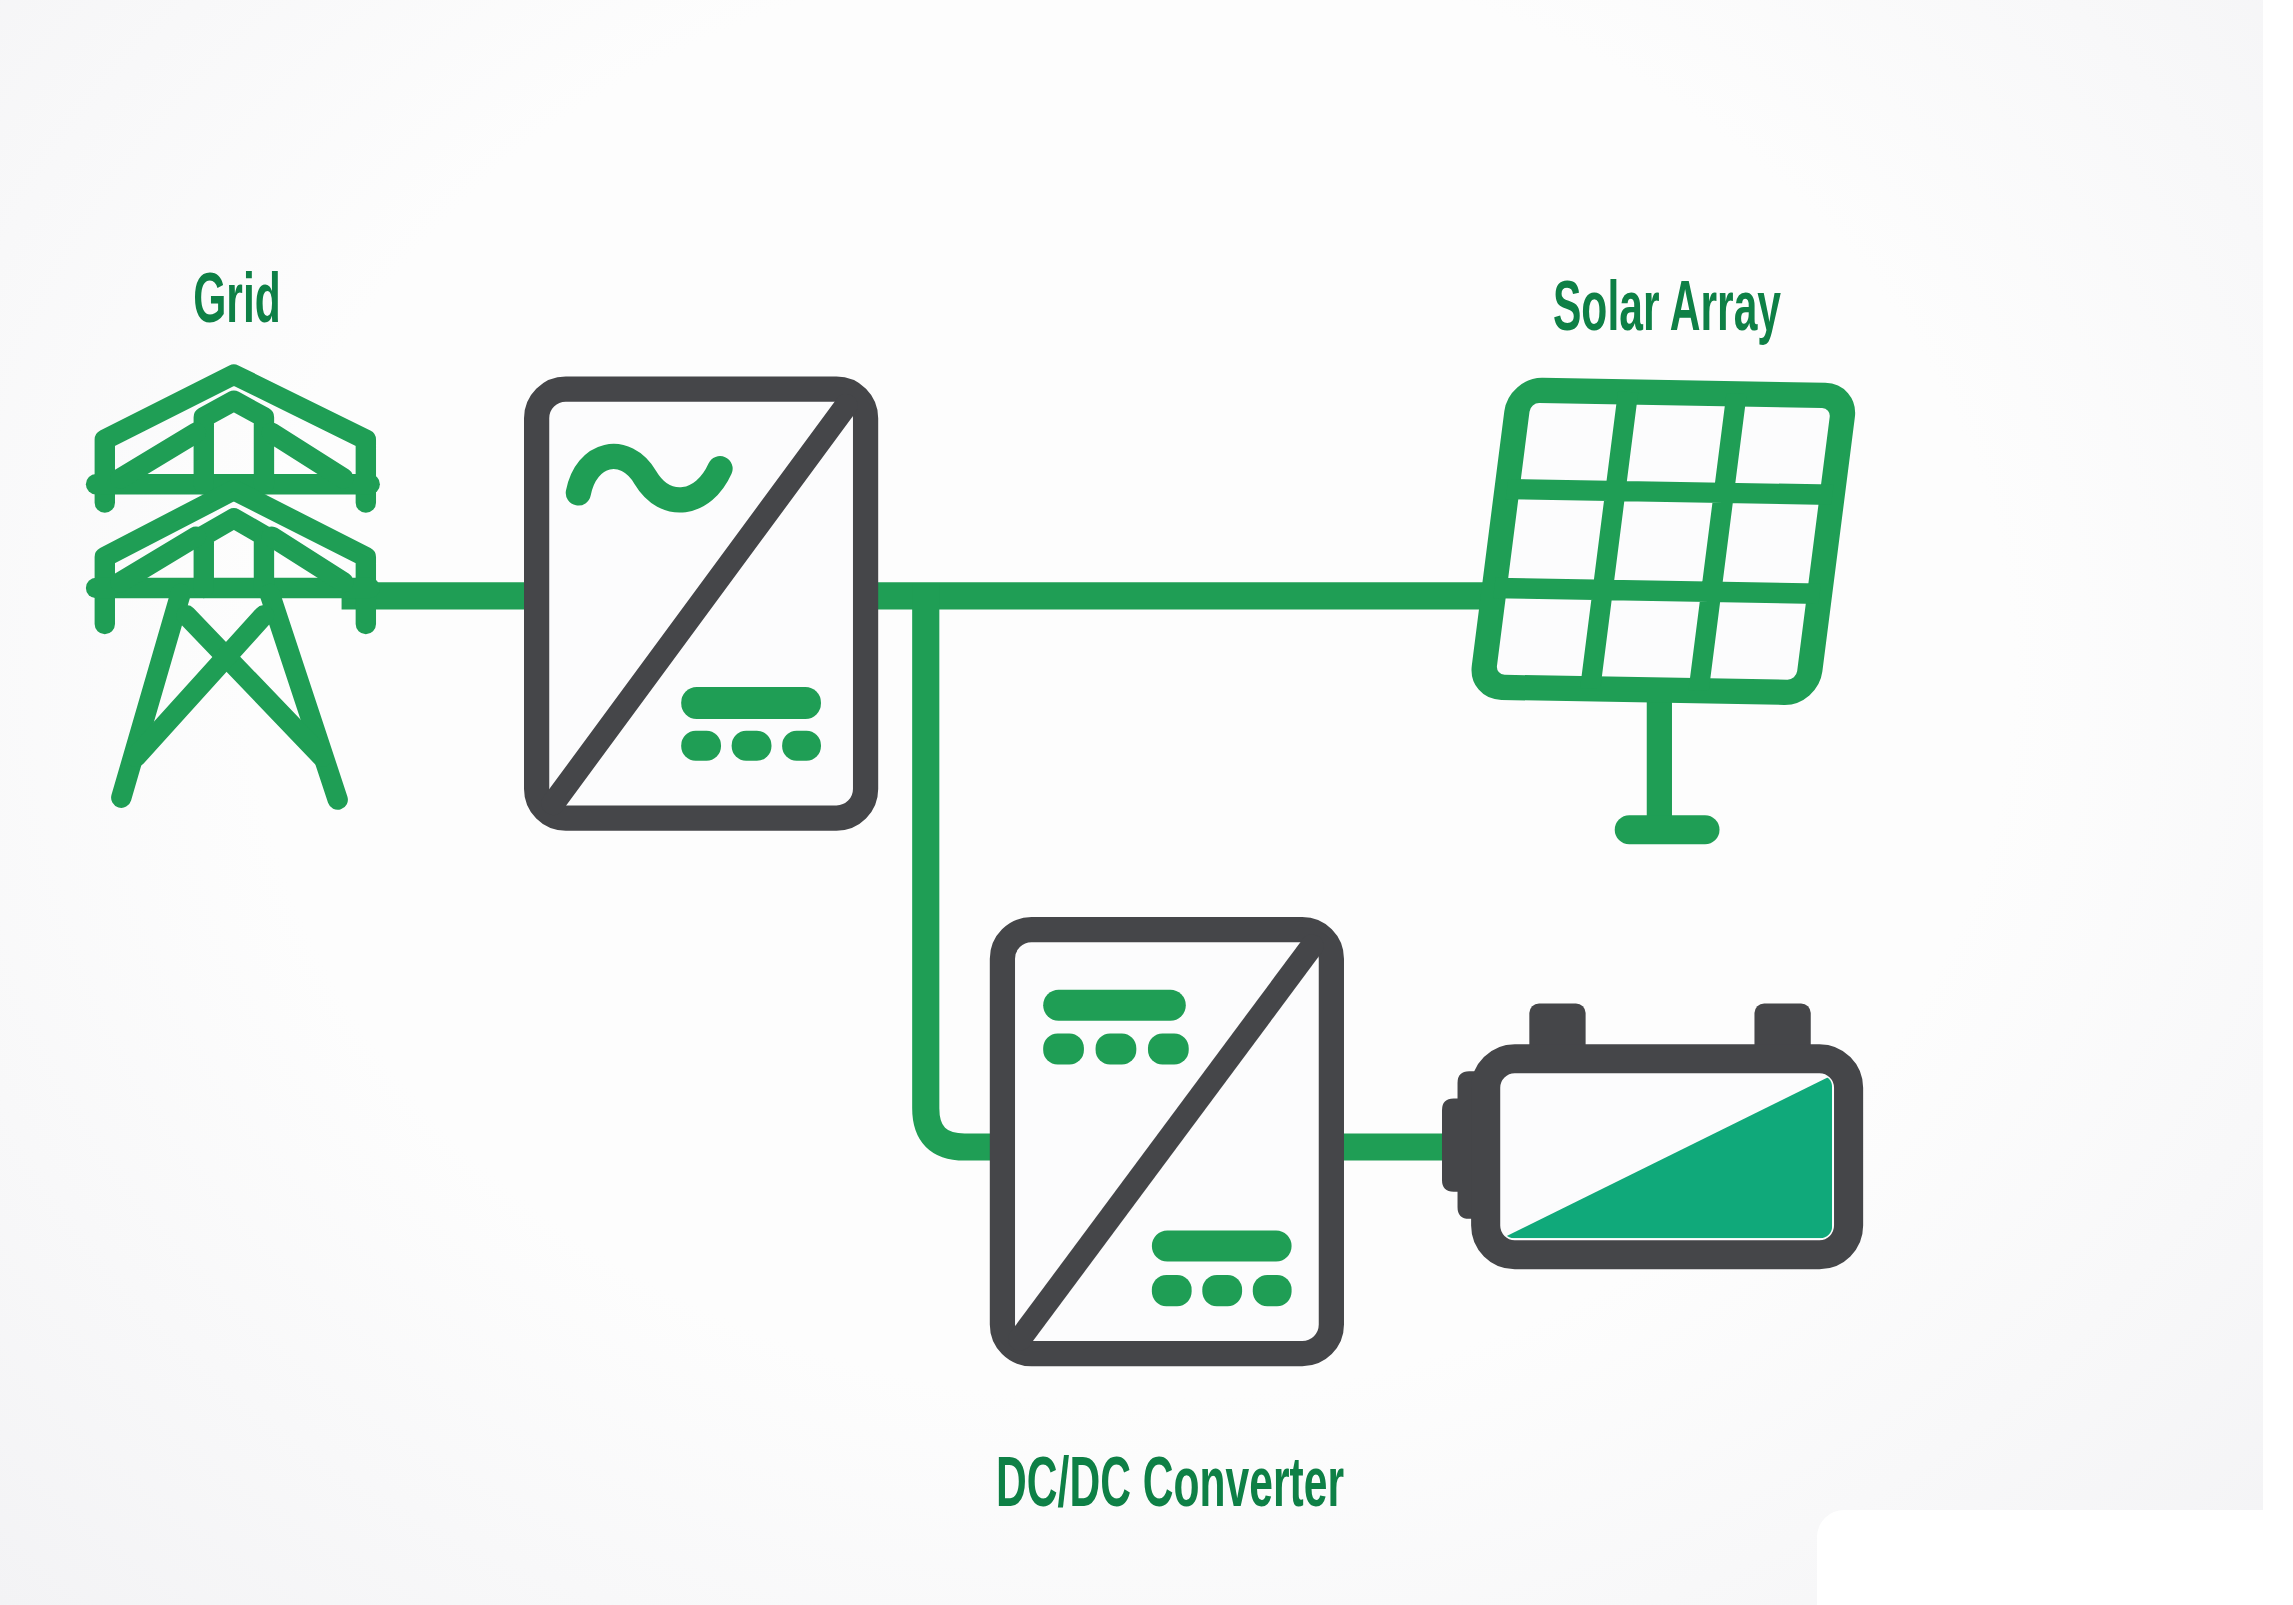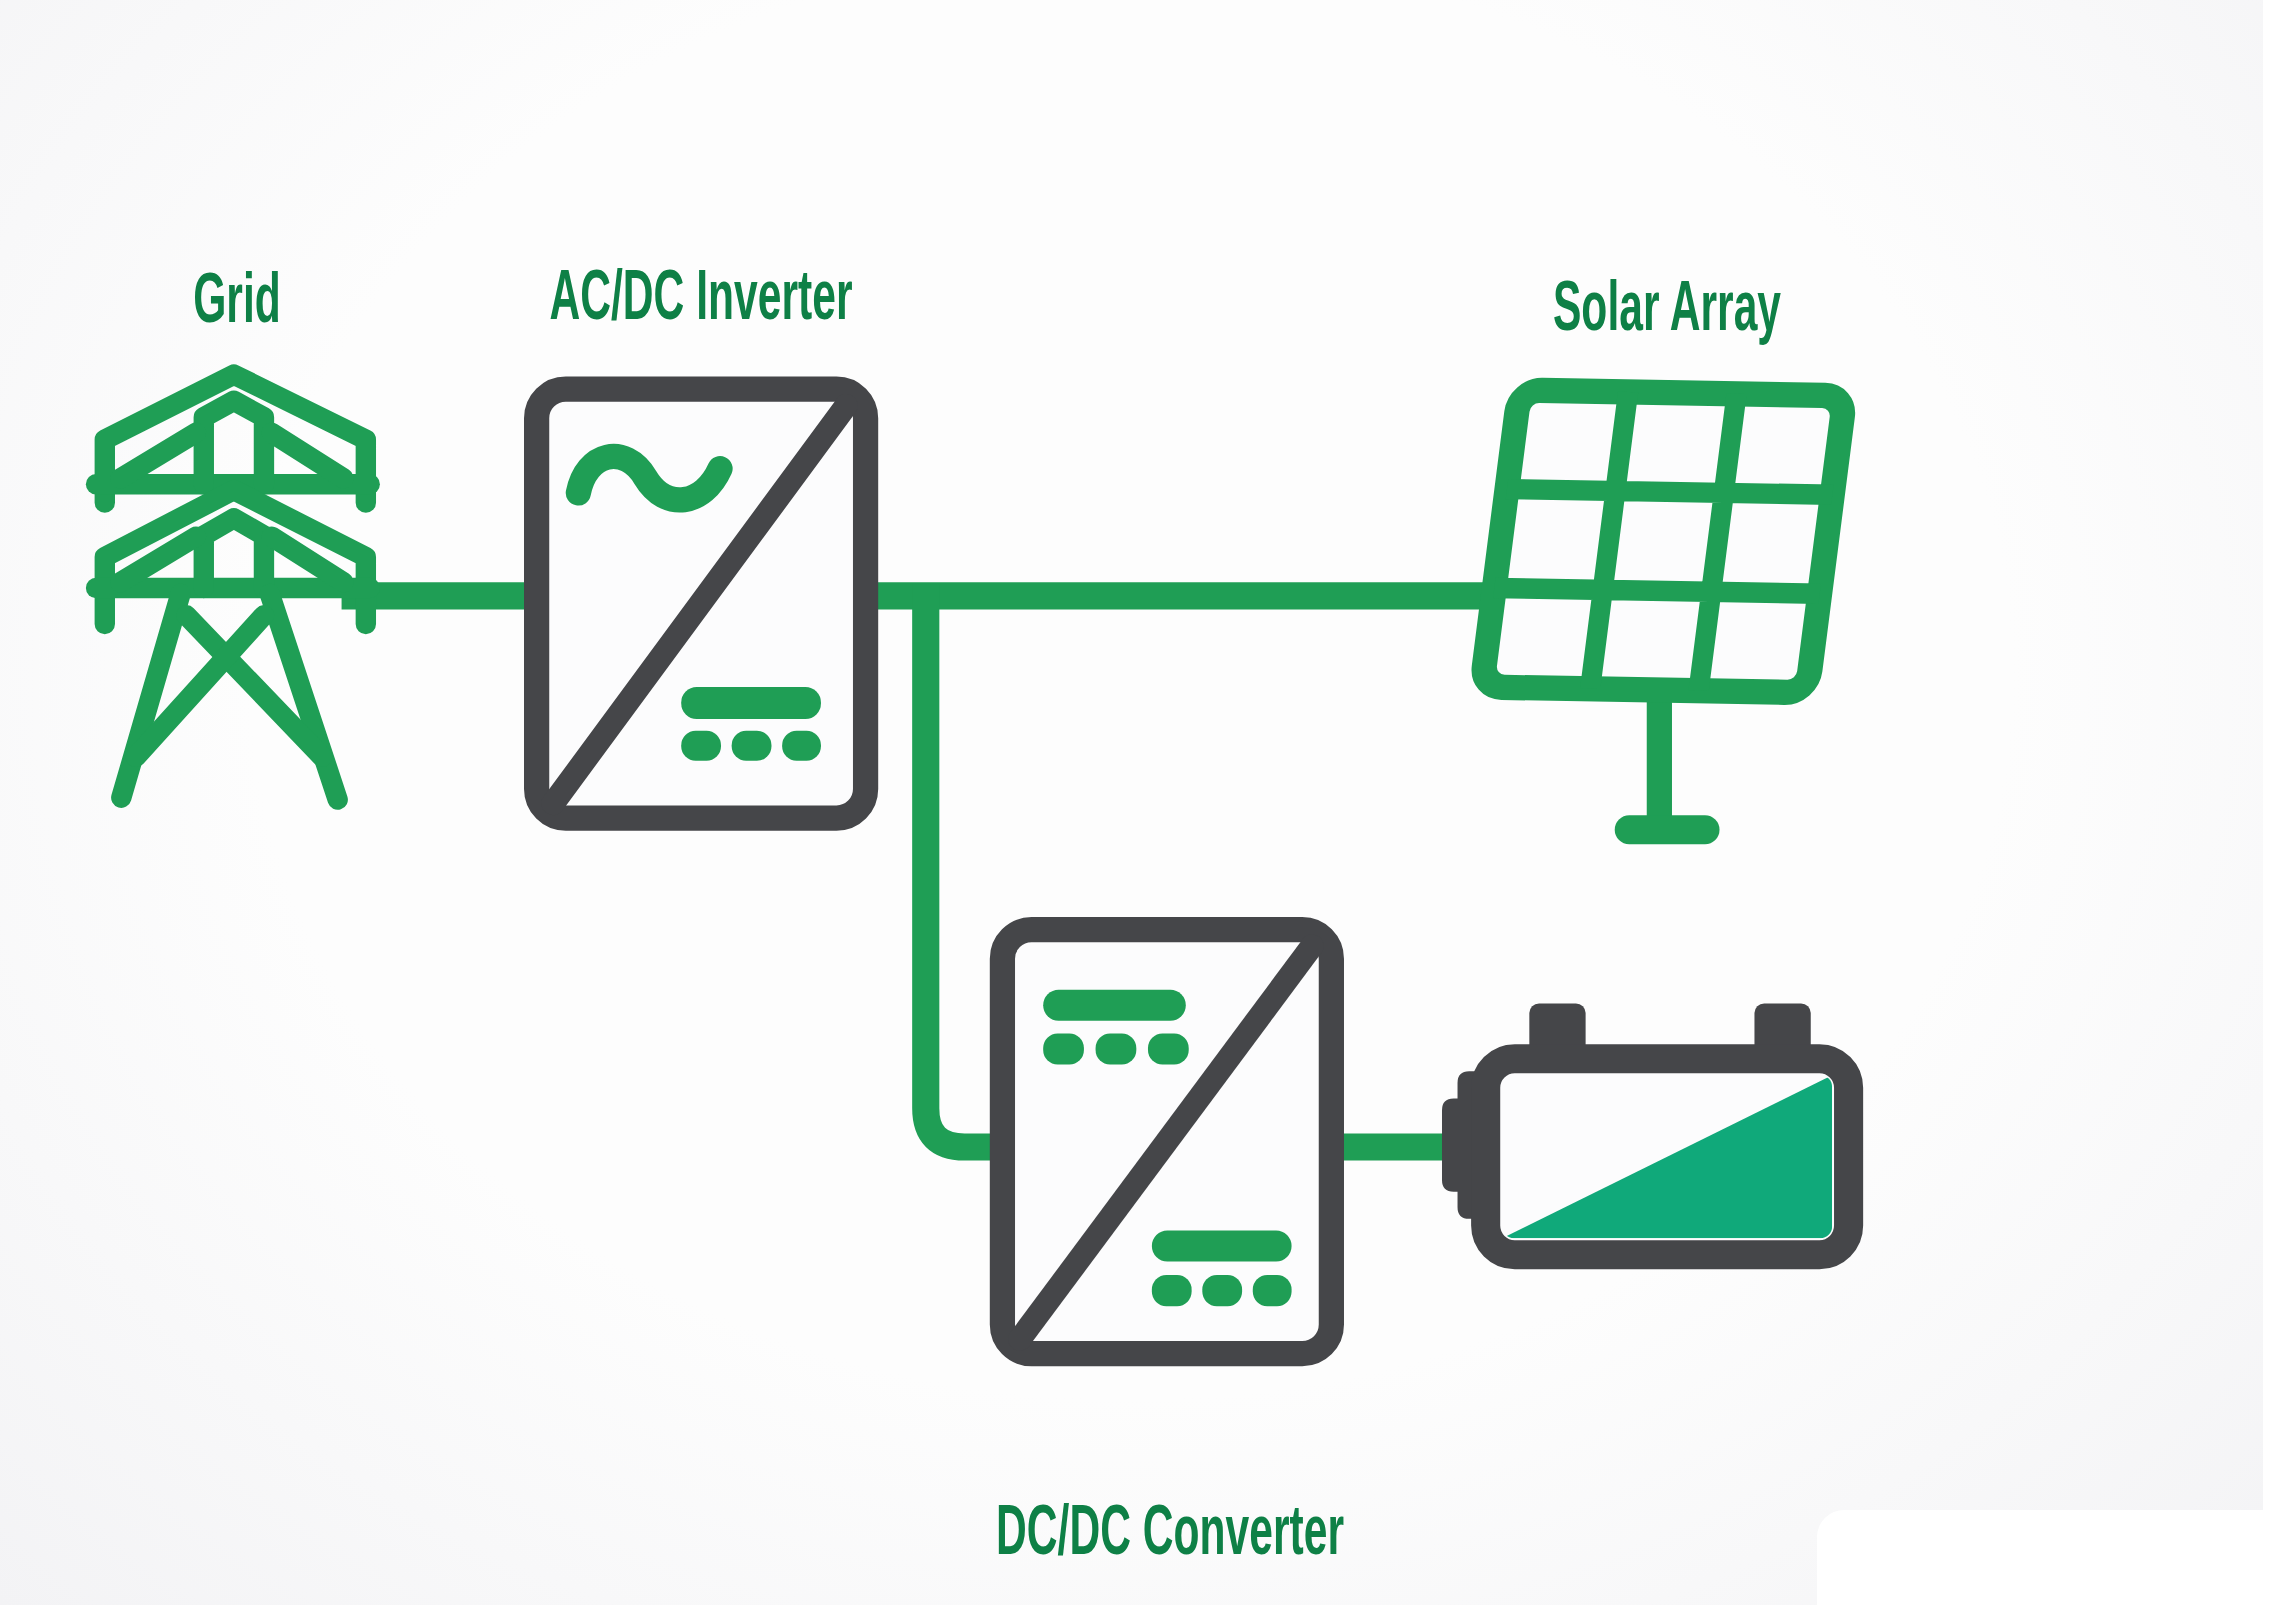--- a/index.html
+++ b/index.html
@@ -183,25 +183,22 @@
       <clipPath id="battClip">
         <rect x="1548" y="1108" width="340" height="168" rx="12"></rect>
       </clipPath>
       <path class="batt-charge" clip-path="url(#battClip)" d="M 1548 1276 L 1888 1108 L 1888 1276 Z"></path>
     </g>
   </svg>
 
   <div class="label" style="left:237px; top:297px;">
     <span>Grid</span>
   </div>
-  <div class="label" style="left:701px; top:294px;">
-    <span>AC/DC Inverter</span>
-  </div>
   <div class="label" style="left:1667px; top:305px;text-align:right;">
     <span>Solar Array</span>
   </div>
-  <div class="label" style="left:1170px; top:1481px;margin-top:48px;">
+  <div class="label" style="left:1170px; top:1481px;">
     <span>DC/DC Converter</span>
   </div>
 
   <div class="corner-patch"></div>
 </div>
 
 
 </body></html>

